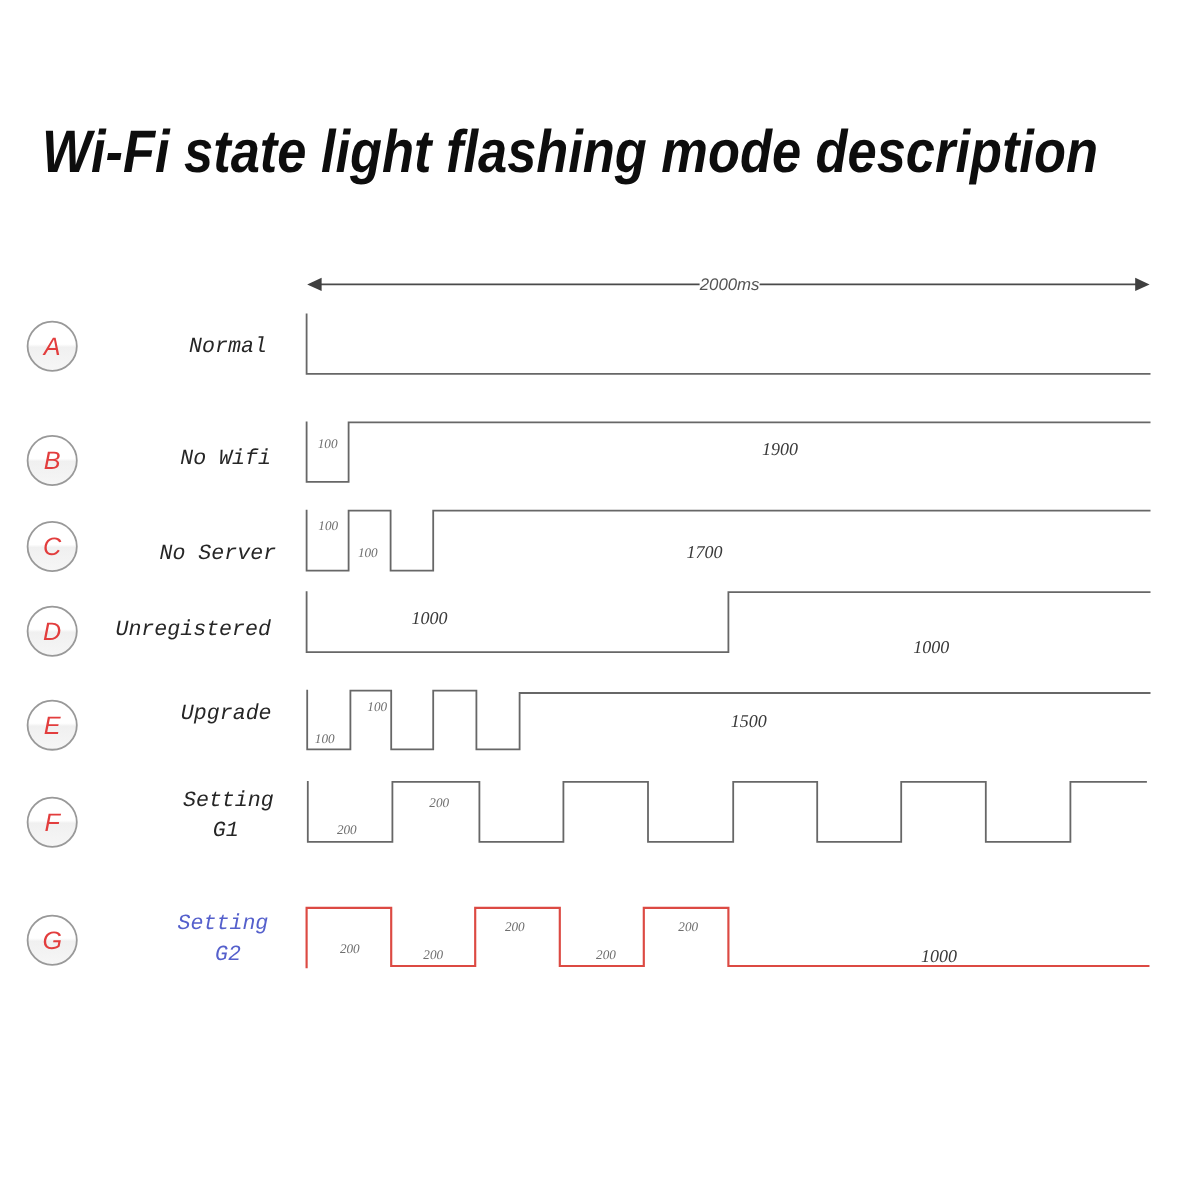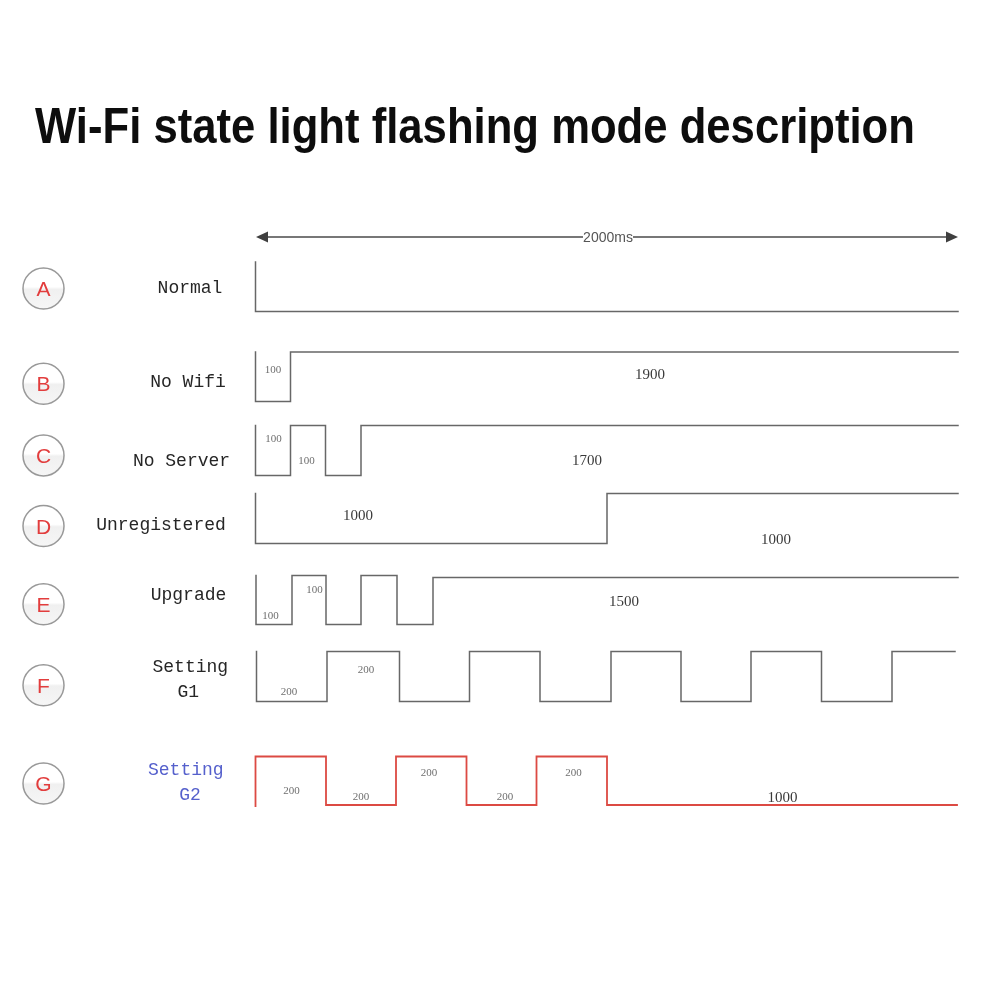--- a/index.html
+++ b/index.html
@@ -1,16 +1,16 @@
 <!DOCTYPE html>
 <html><head>
 <meta charset="utf-8">
 <style>
   html,body{margin:0;padding:0;background:#ffffff;}
-  .page{position:relative;width:1000px;height:1000px;background:#fff;overflow:hidden;}
+  .page{position:relative;width:1000px;height:1000px;background:#fff;overflow:hidden;font-style:italic;}
   svg{position:absolute;left:0;top:0;}
   .title{position:absolute;left:35px;top:97px;font-family:"Liberation Sans",sans-serif;
          font-weight:bold;font-size:50px;color:#0d0d0d;white-space:nowrap;
          transform:scaleX(0.873);transform-origin:0 50%;}
 </style>
 </head>
 <body>
 <div class="page">
   <div class="title" id="title">Wi-Fi state light flashing mode description</div>
   <svg width="1000" height="1000" viewBox="0 0 1000 1000">

